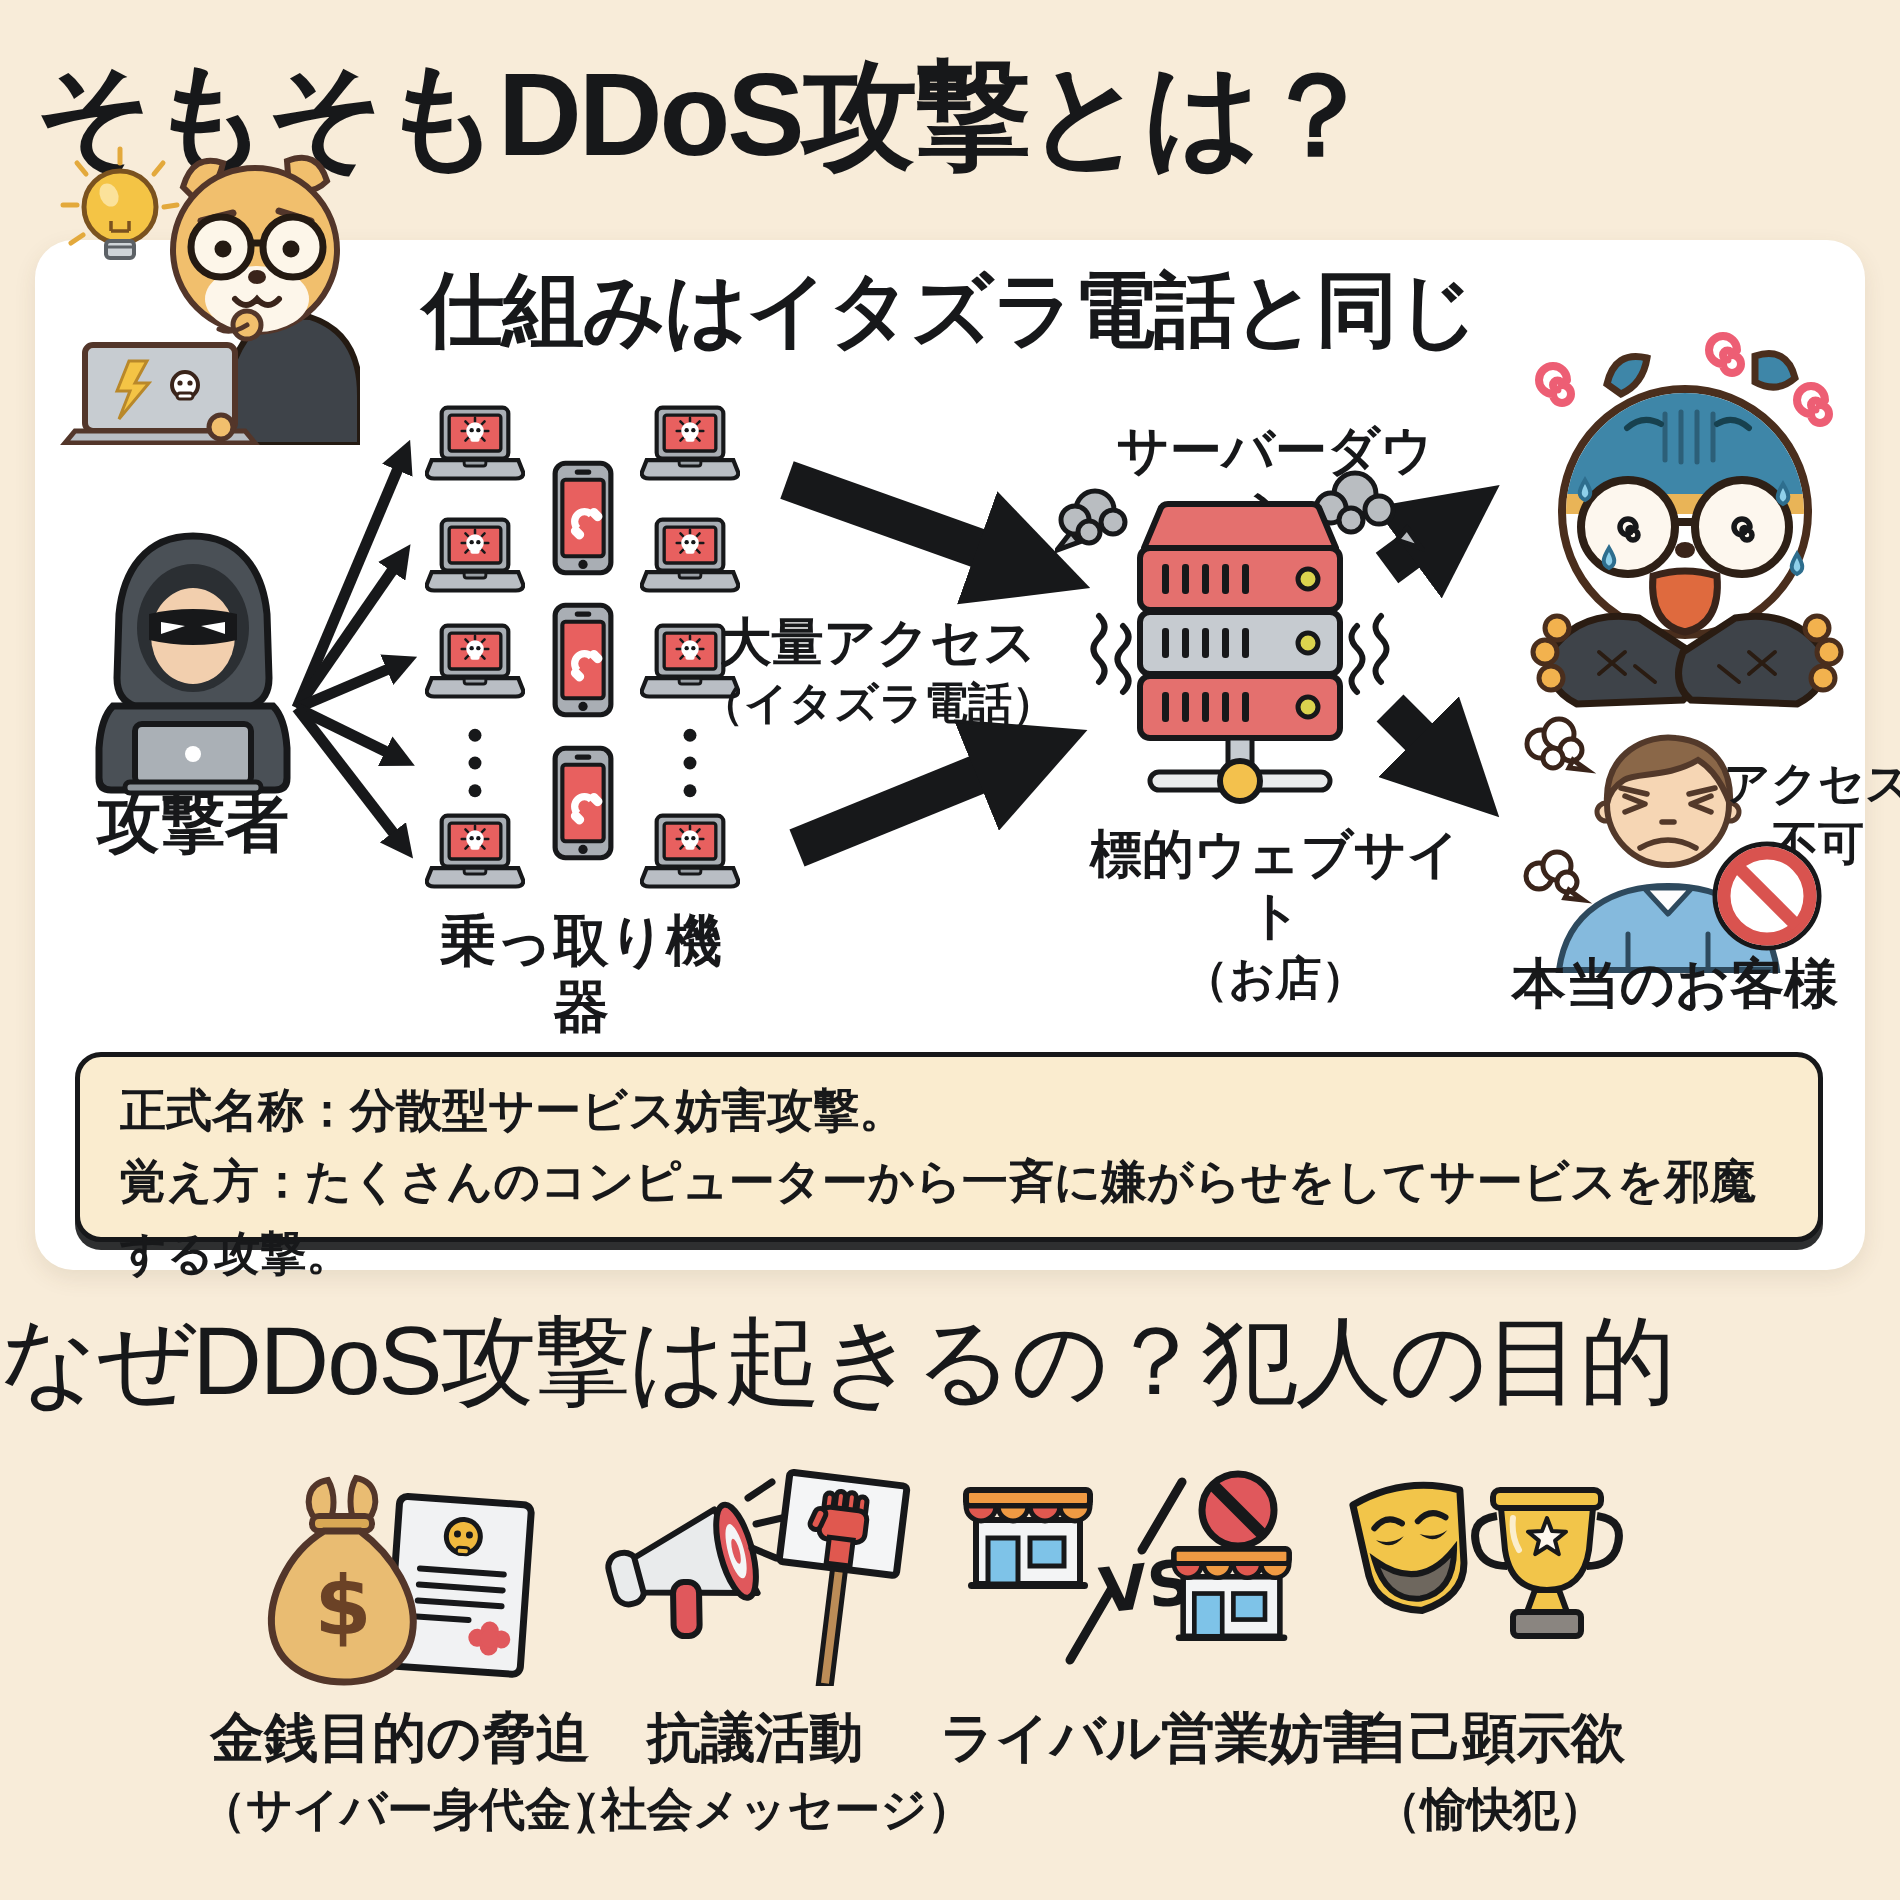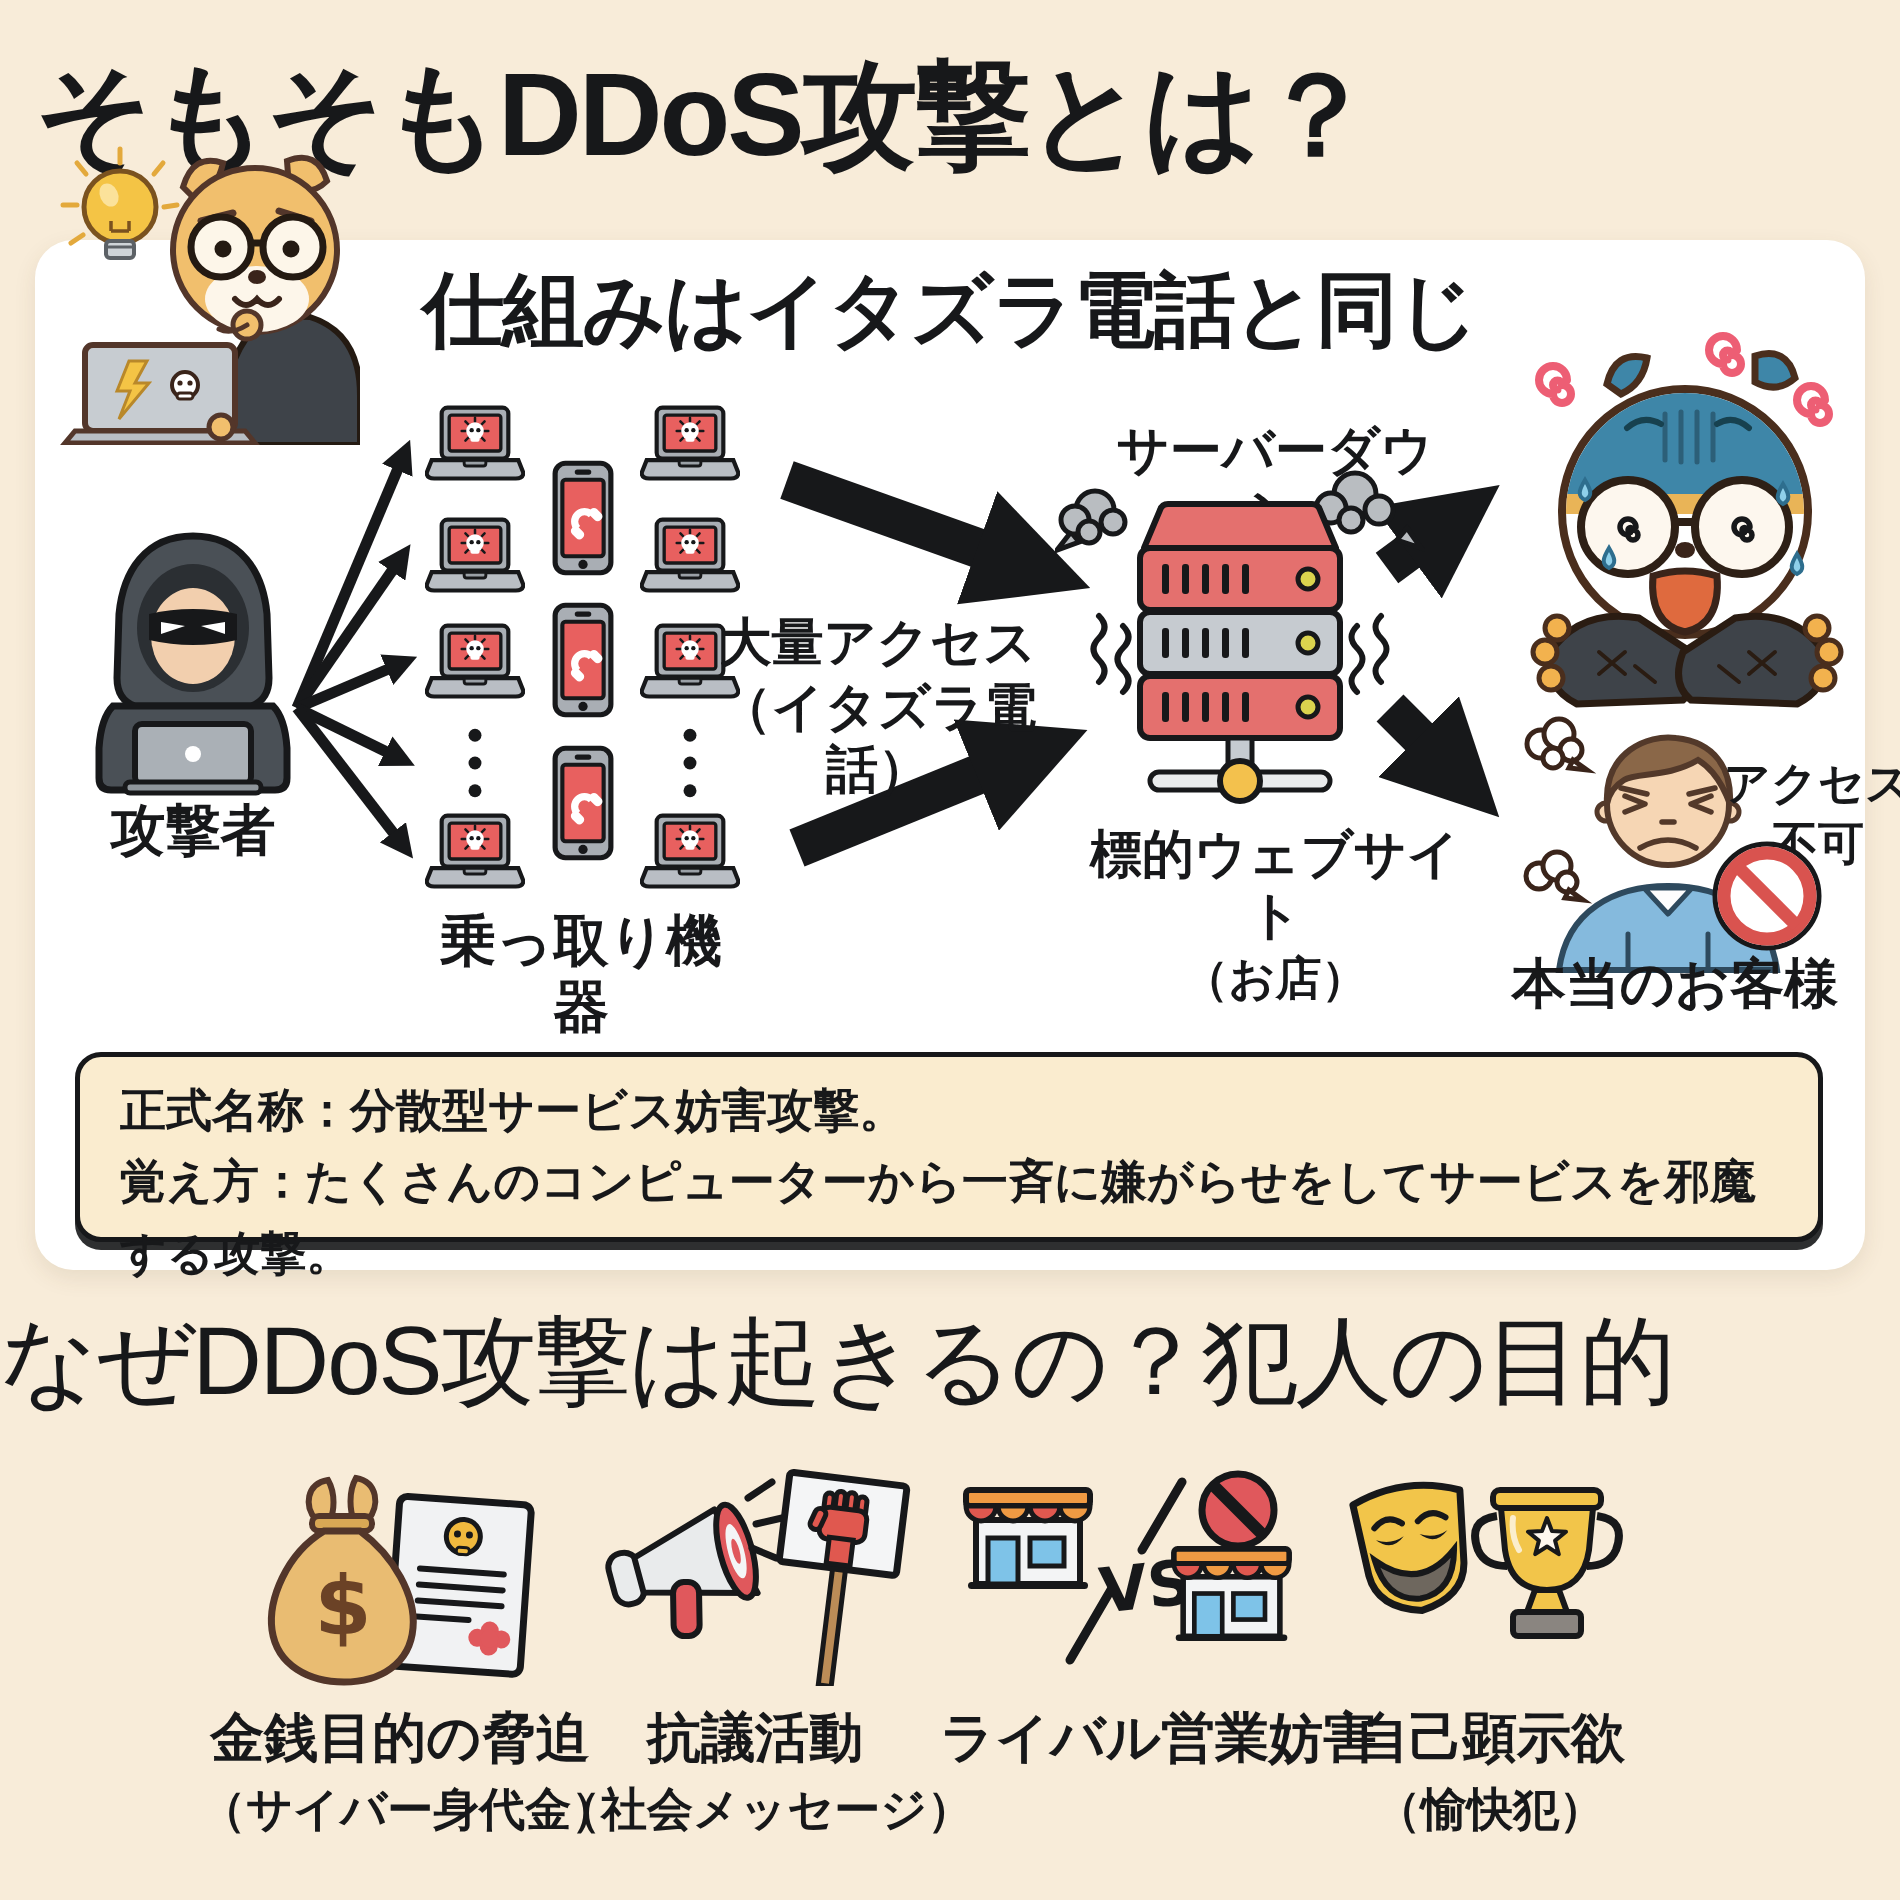--- a/index.html
+++ b/index.html
@@ -156,21 +156,21 @@
     <ellipse cx="110" cy="100" rx="56" ry="64" fill="#2b2f33"></ellipse>
     <ellipse cx="110" cy="108" rx="42" ry="48" fill="#f2cfae"></ellipse>
     <path d="M66,86 Q110,76 154,86 L154,112 Q110,122 66,112 Z" fill="#17181a"></path>
     <polygon points="78,94 102,98 78,106" fill="#ffffff"></polygon>
     <polygon points="142,94 118,98 142,106" fill="#ffffff"></polygon>
     <path d="M30,178 Q18,190 16,220 L16,250 Q16,262 28,262 L192,262 Q204,262 204,250 L204,220 Q202,190 190,178 Z" fill="#4a5056" stroke="#17181a" stroke-width="7"></path>
     <rect x="52" y="196" width="116" height="60" rx="7" fill="#aab0b6" stroke="#17181a" stroke-width="6"></rect>
     <circle cx="110" cy="226" r="8" fill="#ffffff"></circle>
     <rect x="42" y="254" width="136" height="11" rx="5" fill="#8f969c" stroke="#17181a" stroke-width="5"></rect>
   </svg>
-  <div class="abs lbl" style="left:43px;top:558px;width:230px;font-size:55px">攻撃者</div>
+  <div class="abs lbl" style="left:43px;top:546px;width:230px;font-size:64px">攻撃者</div>
 
   <svg class="abs" style="left:390px;top:165px" width="100" height="77">
       <use href="#sym-laptop"></use>
     </svg>
   <svg class="abs" style="left:390px;top:277px" width="100" height="77">
       <use href="#sym-laptop"></use>
     </svg>
   <svg class="abs" style="left:390px;top:383px" width="100" height="77">
       <use href="#sym-laptop"></use>
     </svg>
@@ -207,21 +207,21 @@
       <use href="#sym-laptop"></use>
     </svg>
 
   <div class="abs lbl" style="left:380px;top:668px;width:332px;font-size:56px">
     <div>乗っ取り機器</div>
     <div style="font-size:46px;margin-top:6px">（PC, IoT）</div>
   </div>
 
   <div class="abs lbl" style="left:663px;top:372px;width:360px;font-size:52px">
     <div>大量アクセス</div>
-    <div style="font-size:52px;margin-top:4px">（イタズラ電話）</div>
+    <div style="font-size:44px;margin-top:4px">（イタズラ電話）</div>
   </div>
 
   <div class="abs lbl" style="left:1060px;top:180px;width:360px;font-size:52px">サーバーダウン</div>
   <svg class="abs" style="left:1020px;top:226px" width="370" height="356" viewBox="0 0 370 356">
     <g fill="#b9bdc1" stroke="#17181a" stroke-width="5">
       <path d="M16,66 L2,84 L24,76 Z"></path>
       <circle cx="40" cy="44" r="19"></circle>
         <circle cx="20" cy="54" r="14"></circle>
         <circle cx="58" cy="56" r="12"></circle>
         <circle cx="34" cy="66" r="11"></circle>

